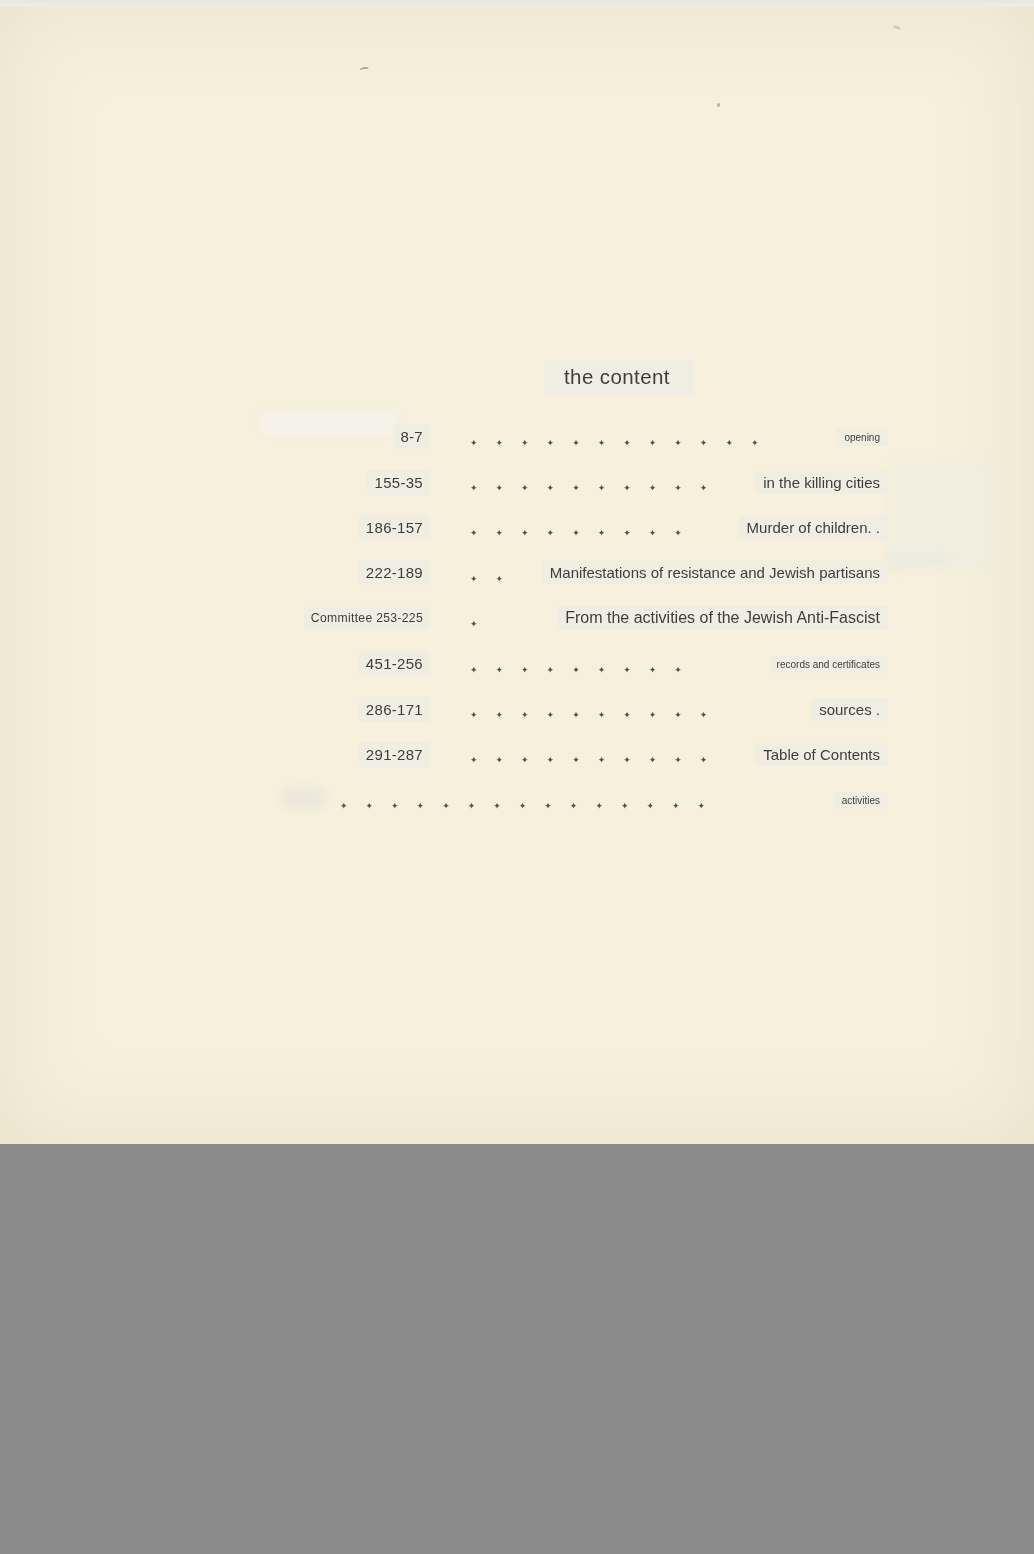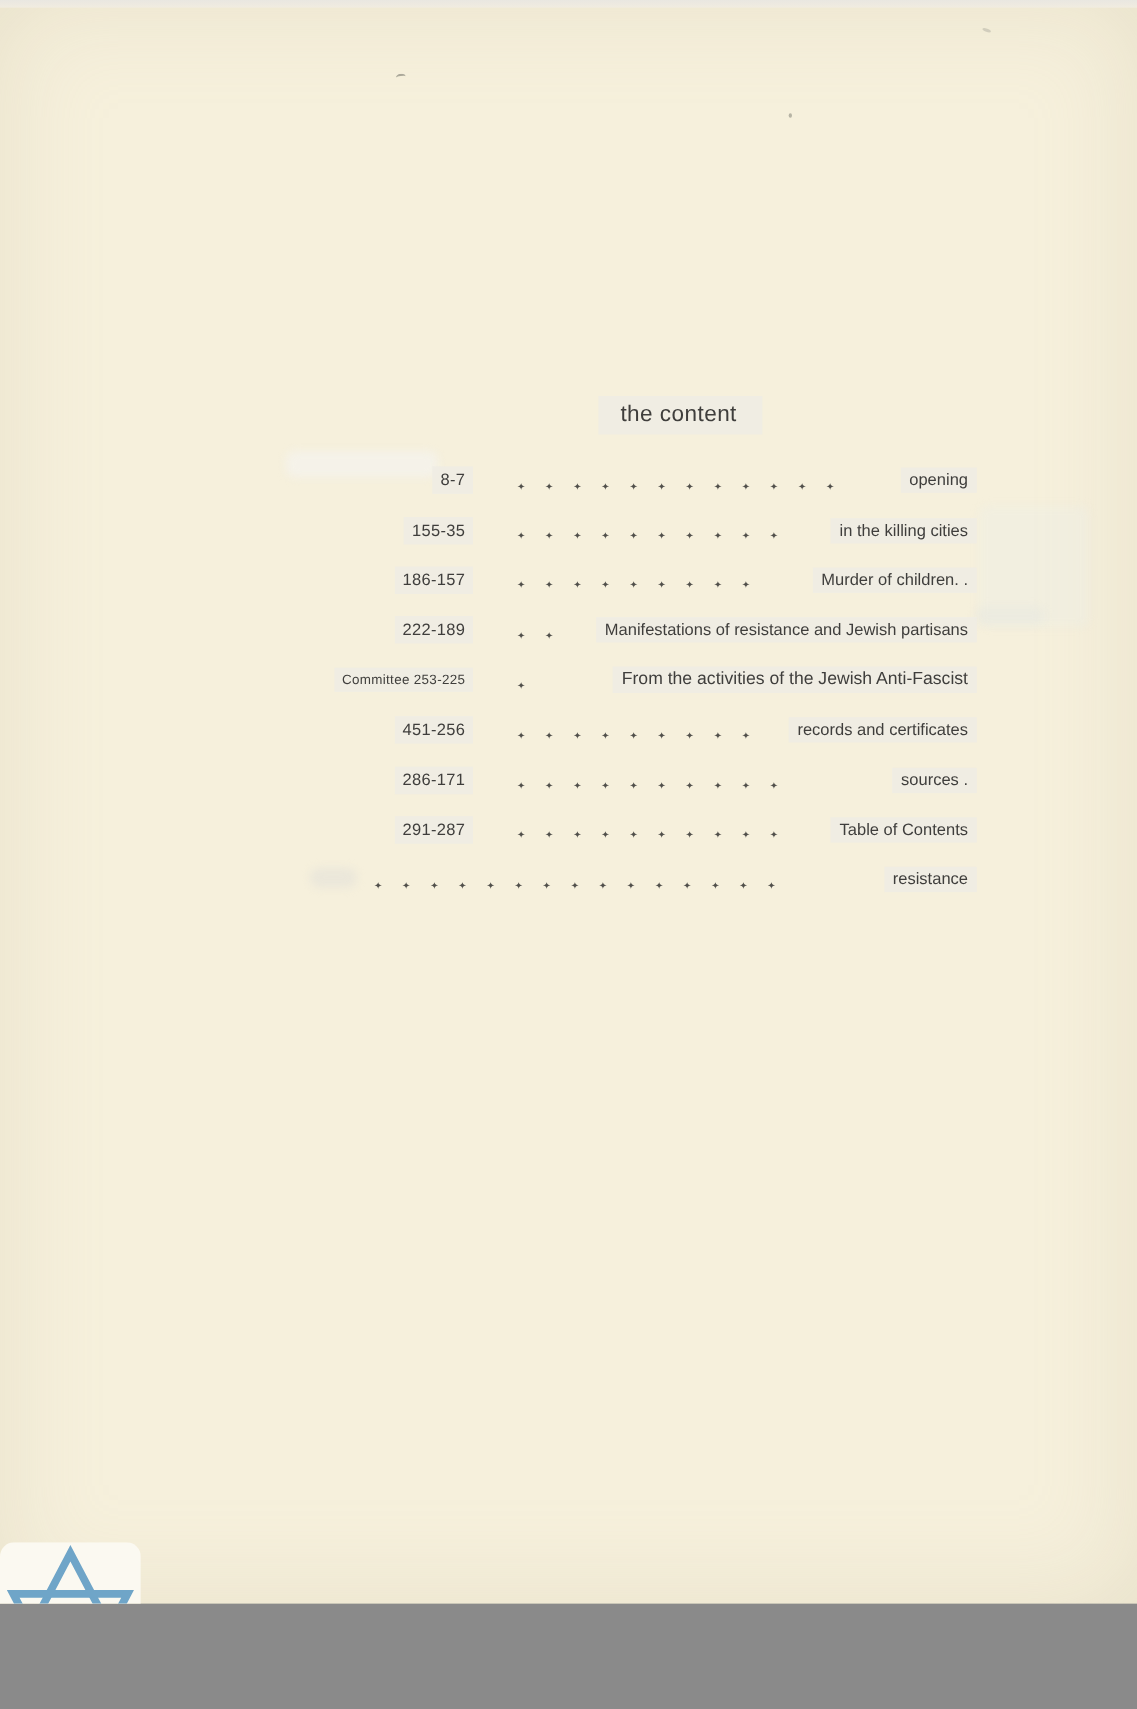--- a/index.html
+++ b/index.html
@@ -1,18 +1,18 @@
 <!DOCTYPE html>
 <html><head>
 <meta charset="utf-8">
 <style>
   html,body{margin:0;padding:0;background:#8a8a8a;}
   .page{
     position:relative;
-    width:1034px;height:1458px;
+    width:1034px;height:1144px;
     background:#f6f0dc;
     overflow:hidden;
     font-family:"Liberation Sans",sans-serif;
     color:#3f3e3c;
     box-shadow:inset 0 0 90px rgba(203,193,162,0.30);
   }
   .top-edge{
     position:absolute;left:0;top:0;width:100%;height:7px;
     background:linear-gradient(#e9e7e1,#f1ece0);
   }
@@ -42,21 +42,21 @@
   .dots{
     flex:1;min-width:0;overflow:hidden;white-space:nowrap;
     padding-left:24px;transform:translateY(6px);
     font-family:"DejaVu Sans",sans-serif;
     font-size:9px;letter-spacing:18px;color:#3b3a38;opacity:0.88;
   }
   .row.no-num .dots{padding-left:52px;}
   .titlecol{flex:none;text-align:right;}
   .title{padding:3px 8px;white-space:nowrap;}
   .t-tiny{font-size:10px;color:#4a4946;}
-  .t-normal{font-size:15px;}
+  .t-normal{font-size:10px;}
   .t-medium{font-size:15px;}
   .t-large{font-size:16px;}
   
   .logo{
     position:absolute;left:0;top:1402px;width:128px;height:152px;
   }
   
   .smudge{position:absolute;filter:blur(4px);border-radius:8px;pointer-events:none;}
   .s1{left:260px;top:410px;width:138px;height:24px;background:rgba(244,243,238,0.75);}
   .s2{left:282px;top:789px;width:42px;height:18px;background:rgba(225,224,216,0.55);}
@@ -121,21 +121,21 @@
         <div class="dots">✦✦✦✦✦✦✦✦✦✦</div>
         <div class="titlecol"><span class="hl title t-medium">sources .</span></div>
       </div>
       <div class="row">
         <div class="numcol"><span class="hl num">291-287</span></div>
         <div class="dots">✦✦✦✦✦✦✦✦✦✦</div>
         <div class="titlecol"><span class="hl title t-medium">Table of Contents</span></div>
       </div>
       <div class="row no-num">
         <div class="dots">✦✦✦✦✦✦✦✦✦✦✦✦✦✦✦</div>
-        <div class="titlecol"><span class="hl title t-normal">resistance</span></div>
+        <div class="titlecol"><span class="hl title t-normal">activities</span></div>
       </div>
     </div>
 
   <div class="logo">
     <svg viewBox="0 0 128 152" width="128" height="152" xmlns="http://www.w3.org/2000/svg">
       <rect x="0" y="0" width="128" height="152" rx="13" fill="#fbf9f1"></rect>
       <g stroke="#6fa5c8" stroke-width="7" fill="none" stroke-linejoin="miter">
         <path d="M64 10 L12 109 L116 109 Z"></path>
         <path d="M64 146 L12 47 L116 47 Z"></path>
       </g>

